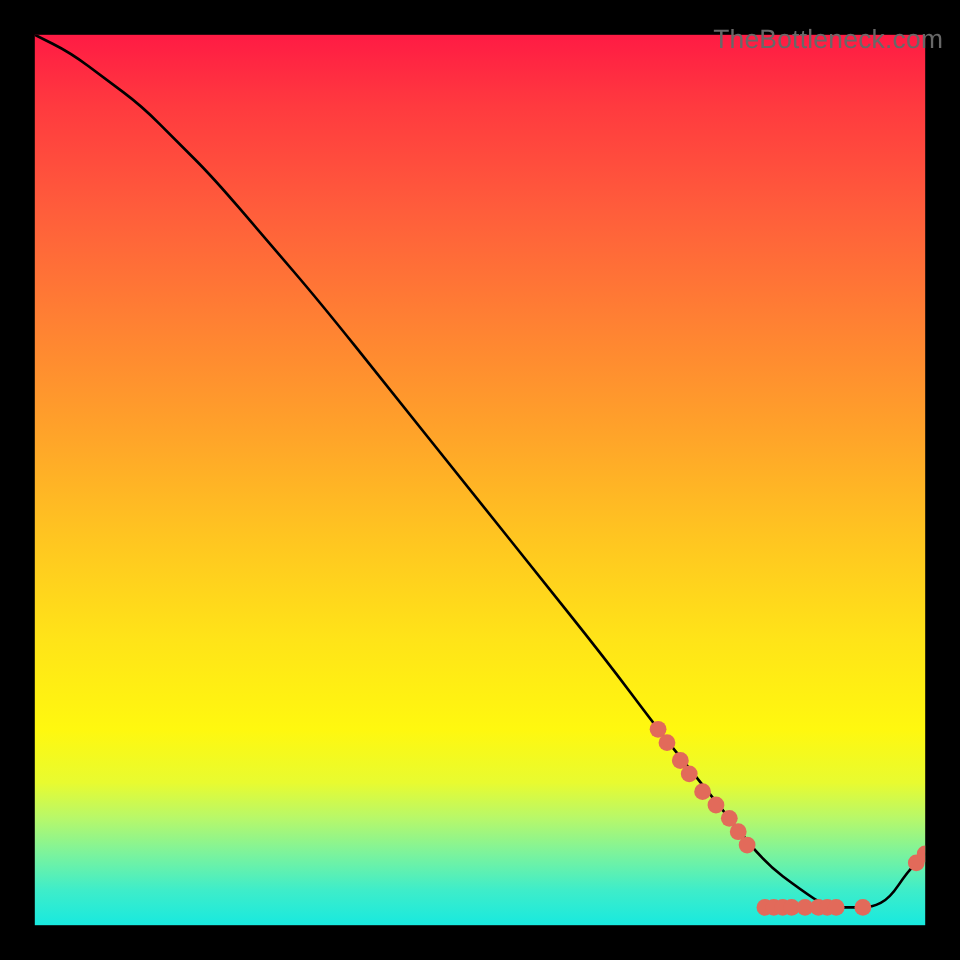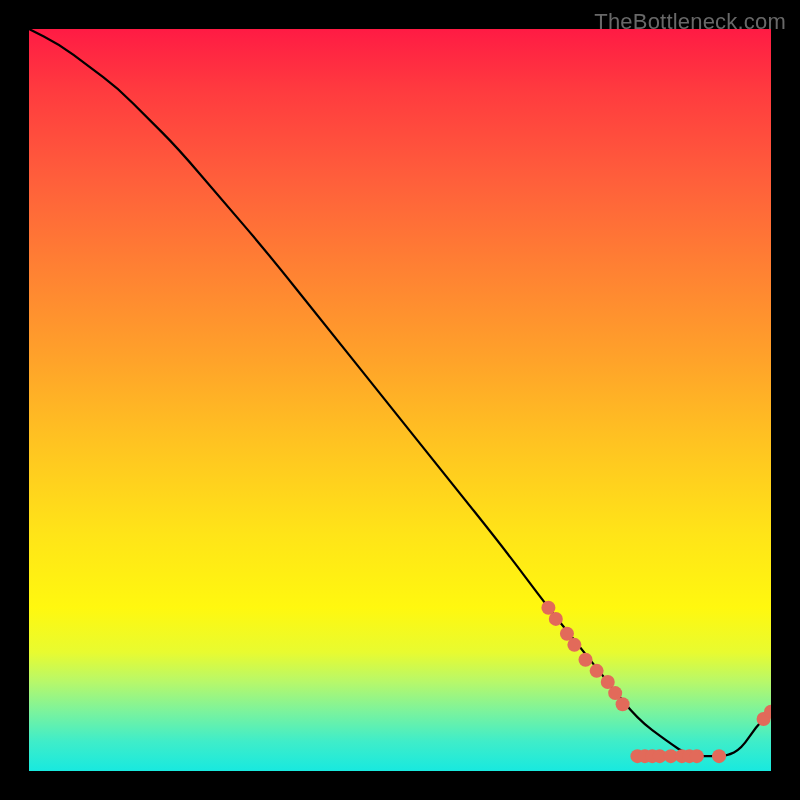--- a/index.html
+++ b/index.html
@@ -6,21 +6,21 @@
     margin: 0;
     padding: 0;
     width: 800px;
     height: 800px;
     background: #000;
     font-family: Arial, Helvetica, sans-serif;
     overflow: hidden;
   }
   .watermark {
     position: absolute;
-    top: 9px;
+    top: 20px;
     right: 14px;
     color: #686868;
     font-size: 22px;
     font-weight: 400;
     letter-spacing: 0.2px;
     z-index: 10;
   }
   .plot-box {
     position: absolute;
     left: 29px;

